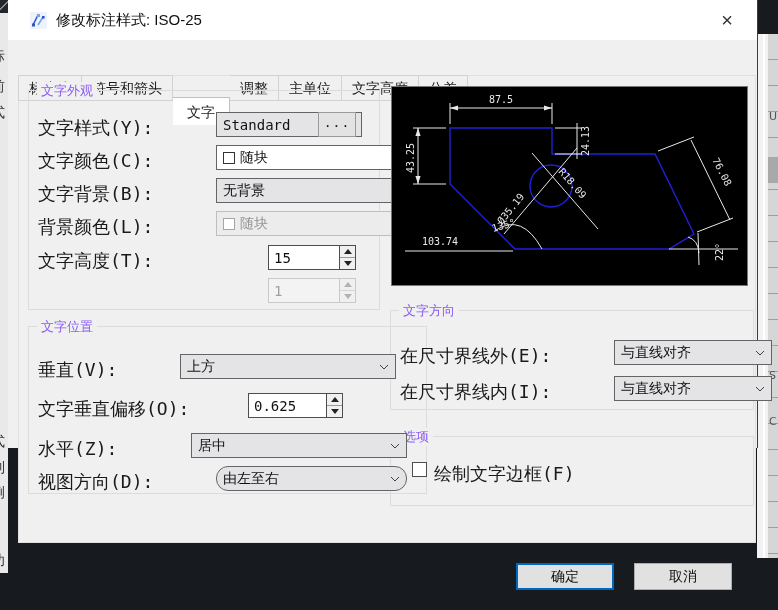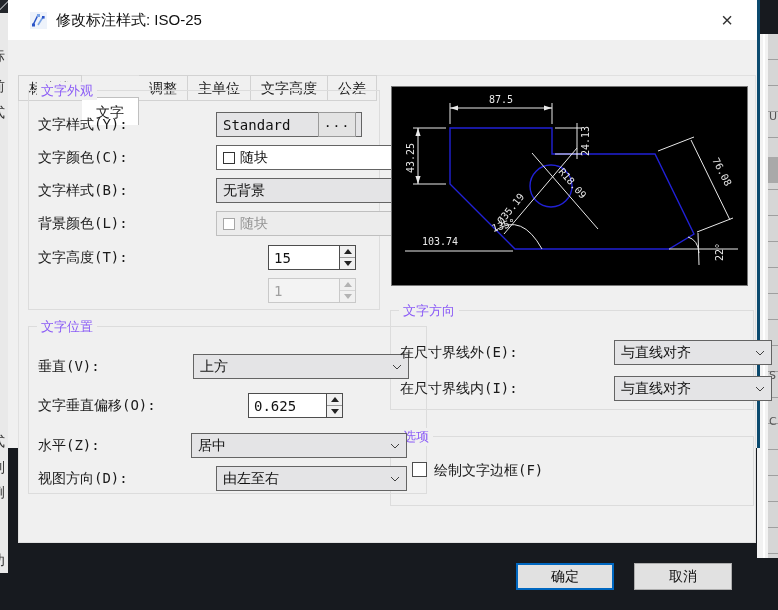--- a/index.html
+++ b/index.html
@@ -35,21 +35,21 @@
   .right-toolbar .cell-dark{position:absolute;left:0;top:123px;width:10px;height:26px;background:#a9a9a9;}
   .right-toolbar span{
     position:absolute;left:1px;font-size:11px;color:#555;
     font-family:"DejaVu Sans","Liberation Sans",sans-serif;
   }
   .rf0{top:76px}.rf1{top:335px}.rf2{top:381px}
 
   
   .dialog{
     position:absolute;left:8px;top:0;width:749px;height:448px;
-    background:#f0f0f0;border-right:3px solid #0c4a6e;z-index:2;
+    background:#f0f0f0;border-right:1px solid #0c4a6e;z-index:2;
   }
   .titlebar{
     position:absolute;left:0;top:0;width:100%;height:40px;background:#ffffff;
     display:flex;align-items:center;
   }
   .title-icon{margin-left:22px;width:17px;height:17px;flex:0 0 auto;}
   .window-title{margin-left:9px;font-size:15px;color:#111;}
   .close-btn{
     margin-left:auto;margin-right:14px;width:32px;height:30px;
     display:flex;align-items:center;justify-content:center;
@@ -80,21 +80,21 @@
     position:absolute;top:-9px;left:8px;background:#f0f0f0;padding:0 4px;
     font-size:13px;color:#8b5cf6;white-space:nowrap;
     font-family:"DejaVu Sans Mono","Liberation Mono",monospace;
   }
   .g-appearance{left:20px;top:90px;width:350px;height:218px;}
   .g-placement{left:20px;top:326px;width:356px;height:166px;padding-left:41px;}
   .g-alignment{left:382px;top:310px;width:362px;height:98px;}
   .g-options{left:382px;top:436px;width:362px;height:68px;}
 
   .flabel{
-    position:absolute;font-size:14px;color:#1a1a1a;white-space:nowrap;z-index:6;
+    position:absolute;font-size:18px;color:#1a1a1a;white-space:nowrap;z-index:6;
     font-family:"DejaVu Sans Mono","Liberation Mono",monospace;
   }
 
   
   .combo{
     position:absolute;height:25px;box-sizing:border-box;z-index:6;
     border:1px solid #646464;background:#e4e4e6;
     display:flex;align-items:center;padding:0 6px;
     font-family:"DejaVu Sans Mono","Liberation Mono",monospace;
     font-size:14px;color:#111;margin-left:44px;
@@ -195,20 +195,21 @@
       <rect x="12" y="4" width="2.6" height="2.6" fill="#2b55c8"></rect>
     </svg>
     <span class="window-title">修改标注样式: ISO-25</span>
     <div class="close-btn">
       <span>×</span>
     </div>
   </div>
 
   <div class="tabbar">
     <div class="tab">标注线</div>
+    <div class="tab">符号和箭头</div>
     <div class="tab active">文字</div>
     <div class="tab">调整</div>
     <div class="tab">主单位</div>
     <div class="tab">文字高度</div>
     <div class="tab">公差</div>
   </div>
   <div class="tabpage"></div>
 
   <div class="group g-appearance">
     <span class="gtitle">文字外观</span>
@@ -230,21 +231,21 @@
   <div class="combo white" style="left:164px;top:145px;width:194px;">
     <span class="swatch"></span>
     <span>随块</span>
     <span class="chev">
       <svg width="10" height="6">
           <polyline points="1,1 5,5 9,1" fill="none" stroke="#404040"></polyline>
         </svg>
     </span>
   </div>
 
-  <span class="flabel" style="left:30px;top:182px;">文字样式(B):</span>
+  <span class="flabel" style="left:30px;top:182px;">文字背景(B):</span>
   <div class="combo" style="left:164px;top:178px;width:194px;">
     <span>无背景</span>
     <span class="chev">
       <svg width="10" height="6">
           <polyline points="1,1 5,5 9,1" fill="none" stroke="#404040"></polyline>
         </svg>
     </span>
   </div>
 
   <span class="flabel" style="left:30px;top:215px;">背景颜色(L):</span>
@@ -280,21 +281,21 @@
       </div>
     <div class="sb">
         <span class="arr-dn"></span>
       </div>
   </div>
 
   <div class="group g-placement">
     <span class="gtitle">文字位置</span>
   </div>
   <span class="flabel" style="left:30px;top:358px;">垂直(V):</span>
-  <div class="combo" style="left:141px;top:354px;width:216px;">
+  <div class="combo" style="left:128px;top:354px;width:216px;">
     <span>上方</span>
     <span class="chev">
       <svg width="10" height="6">
           <polyline points="1,1 5,5 9,1" fill="none" stroke="#404040"></polyline>
         </svg>
     </span>
   </div>
 
   <span class="flabel" style="left:30px;top:397px;">文字垂直偏移(O):</span>
   <div class="spin-input" style="left:240px;top:393px;width:79px;">
@@ -313,21 +314,21 @@
   <div class="combo" style="left:139px;top:433px;width:216px;">
     <span>居中</span>
     <span class="chev">
       <svg width="10" height="6">
           <polyline points="1,1 5,5 9,1" fill="none" stroke="#404040"></polyline>
         </svg>
     </span>
   </div>
 
   <span class="flabel" style="left:30px;top:470px;">视图方向(D):</span>
-  <div class="combo" style="left:164px;top:466px;width:191px;">
+  <div class="combo" style="left:164px;top:466px;width:191px;border-radius:12px;">
     <span>由左至右</span>
     <span class="chev">
       <svg width="10" height="6">
           <polyline points="1,1 5,5 9,1" fill="none" stroke="#404040"></polyline>
         </svg>
     </span>
   </div>
 
   <div class="preview">
     <svg width="355" height="198" viewBox="0 0 355 198">

